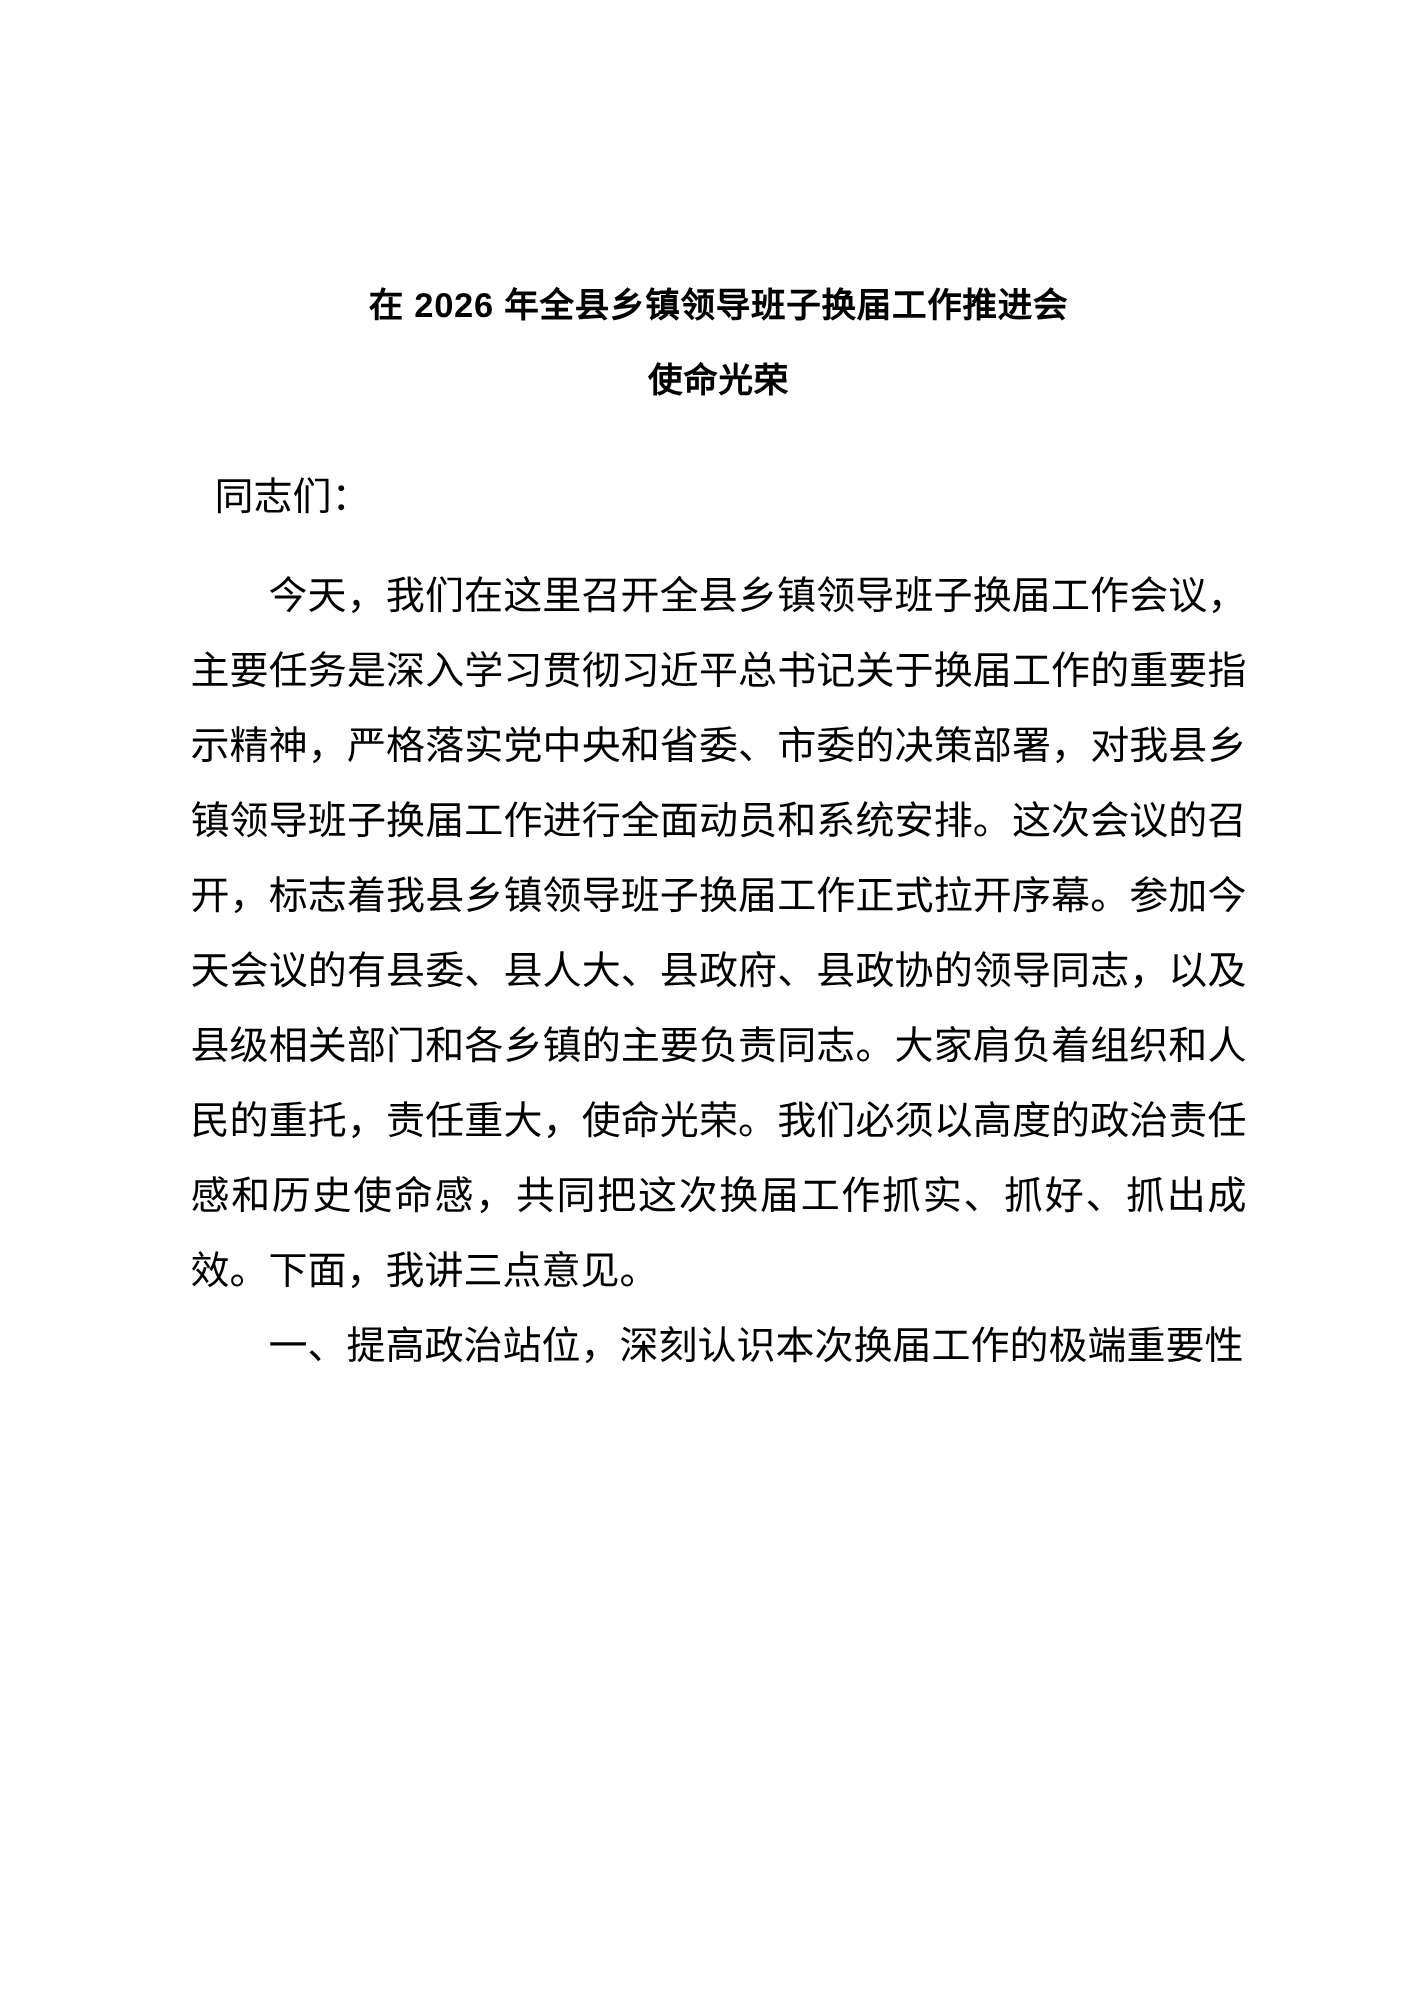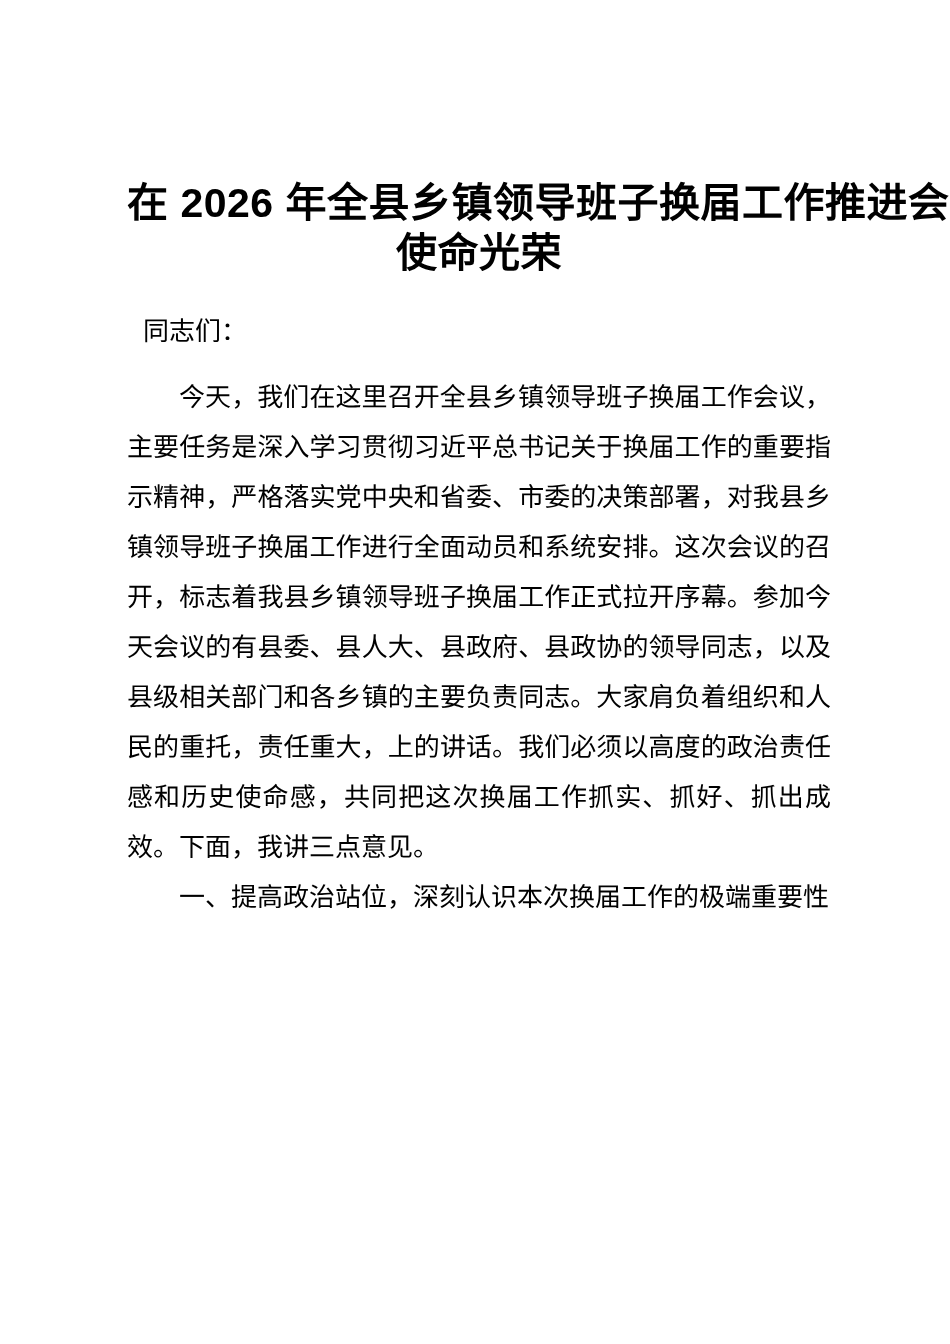--- a/index.html
+++ b/index.html
@@ -13,21 +13,21 @@
     height: 1344px;
     margin: 0;
     background: #ffffff;
     color: #000000;
     box-sizing: border-box;
     padding: 178px 119px 0 127px;
     overflow: hidden;
     font-family: "Liberation Sans", "DejaVu Sans", sans-serif;
   }
   .doc-title {
-    font-size: 41px;
+    font-size: 23px;
     font-weight: 700;
     line-height: 50px;
     text-align: center;
     letter-spacing: 0.5px;
   }
   .doc-title .title-line {
     white-space: nowrap;
   }
   .doc-body {
     margin-top: 28px;
@@ -56,20 +56,20 @@
 
   <div class="doc-title">
     <div class="title-line">在 2026 年全县乡镇领导班子换届工作推进会</div>
     <div class="title-line">使命光荣</div>
   </div>
 
   <div class="doc-body">
 
     <p class="salutation">同志们：</p>
 
-    <p class="para">今天，我们在这里召开全县乡镇领导班子换届工作会议，主要任务是深入学习贯彻习近平总书记关于换届工作的重要指示精神，严格落实党中央和省委、市委的决策部署，对我县乡镇领导班子换届工作进行全面动员和系统安排。这次会议的召开，标志着我县乡镇领导班子换届工作正式拉开序幕。参加今天会议的有县委、县人大、县政府、县政协的领导同志，以及县级相关部门和各乡镇的主要负责同志。大家肩负着组织和人民的重托，责任重大，上的讲话。我们必须以高度的政治责任感和历史使命感，共同把这次换届工作抓实、抓好、抓出成效。下面，我讲三点意见。</p>
+    <p class="para">今天，我们在这里召开全县乡镇领导班子换届工作会议，主要任务是深入学习贯彻习近平总书记关于换届工作的重要指示精神，严格落实党中央和省委、市委的决策部署，对我县乡镇领导班子换届工作进行全面动员和系统安排。这次会议的召开，标志着我县乡镇领导班子换届工作正式拉开序幕。参加今天会议的有县委、县人大、县政府、县政协的领导同志，以及县级相关部门和各乡镇的主要负责同志。大家肩负着组织和人民的重托，责任重大，使命光荣。我们必须以高度的政治责任感和历史使命感，共同把这次换届工作抓实、抓好、抓出成效。下面，我讲三点意见。</p>
 
     <p class="section-heading">一、提高政治站位，深刻认识本次换届工作的极端重要性</p>
 
 
   </div>
 
 </div>
 
 </body></html>

